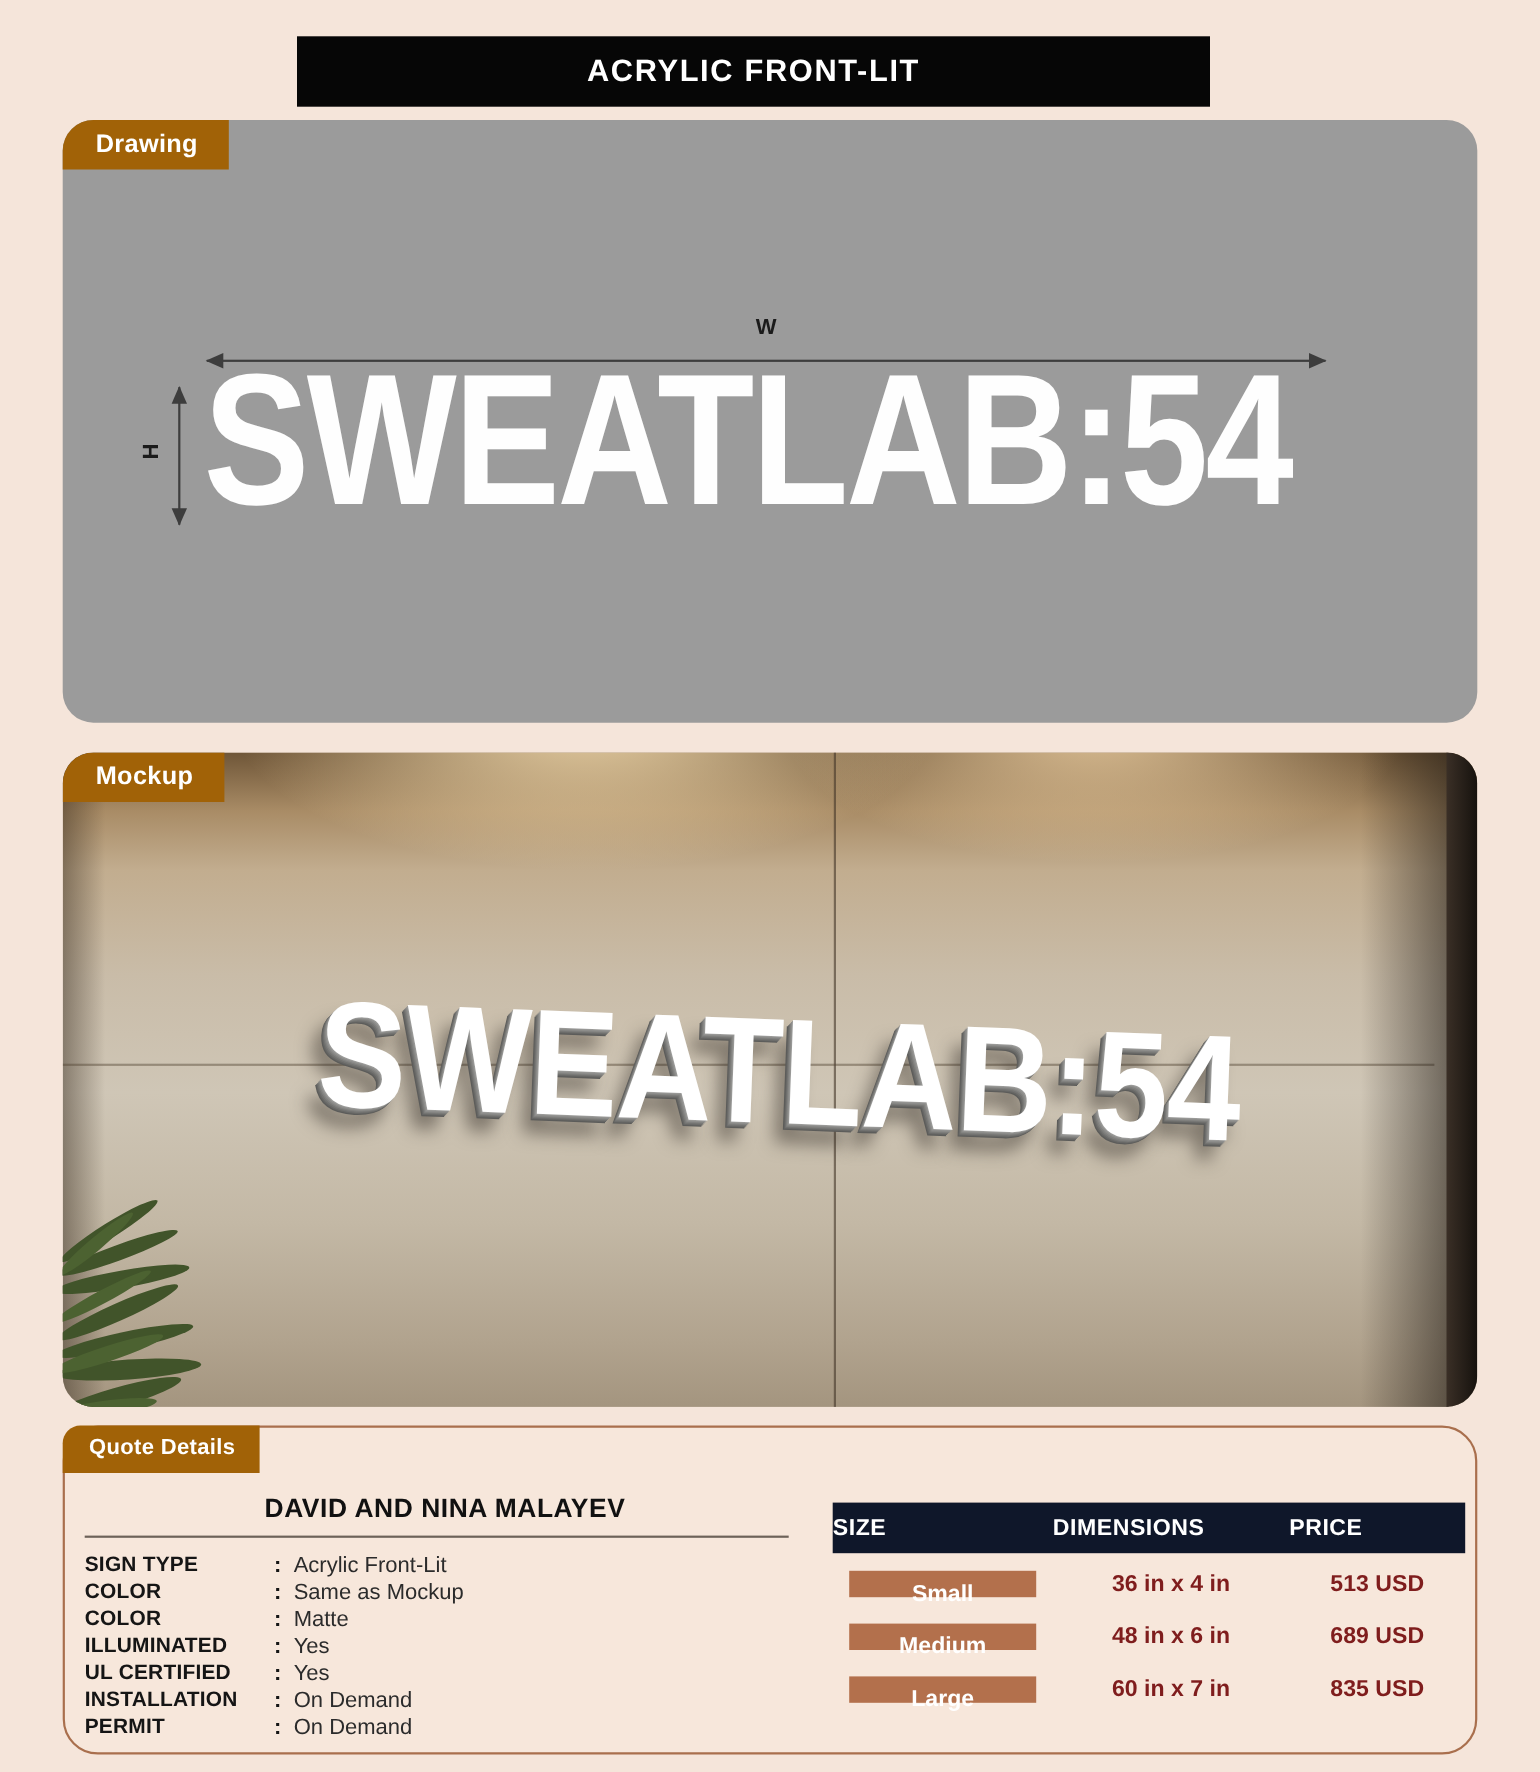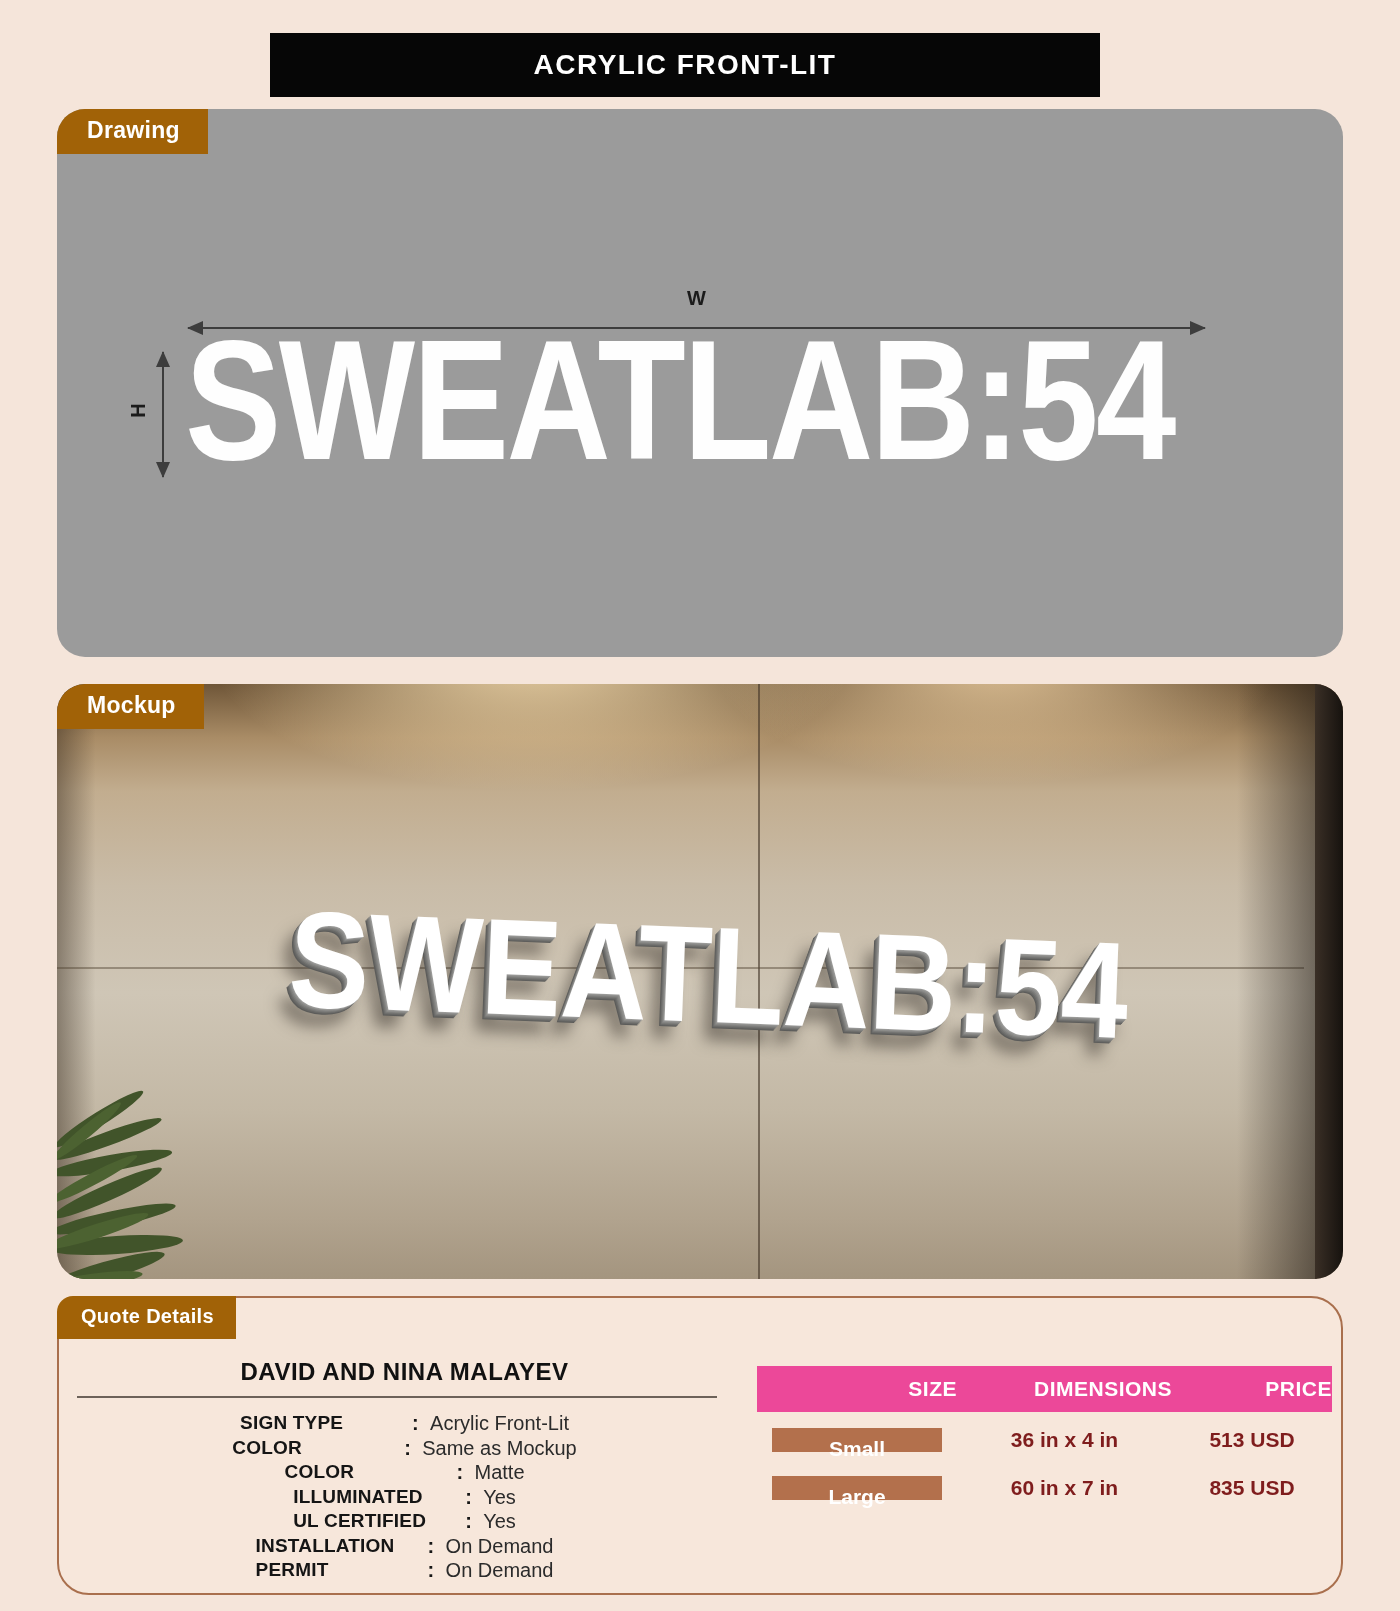--- a/index.html
+++ b/index.html
@@ -62,28 +62,28 @@
 
   
   .quote{position:absolute;left:57px;top:1284px;width:1286px;height:299px;background:#f7e7db;
          border:2px solid #a96f4d;border-radius:32px;box-sizing:border-box;}
   .tag-q{border-radius:16px 0 0 0;top:-2px;left:-2px;padding:9px 22px 11px 24px;}
   .tag-q span{font-size:20px;}
 
   .q-left{position:absolute;left:18px;top:60px;width:655px;}
   .customer{text-align:center;font-size:24px;font-weight:bold;color:#111;letter-spacing:.5px;}
   .rule{margin:10px 0 13px 0;border-top:2px solid #6d6259;width:640px;}
-  .detail-row{display:flex;line-height:24.5px;justify-content:center;}
+  .detail-row{display:flex;line-height:24.5px;}
   .d-label{width:172px;font-size:19px;font-weight:bold;color:#151515;letter-spacing:.2px;}
   .d-colon{width:18px;font-size:20px;font-weight:bold;color:#151515;}
   .d-value{font-size:20px;color:#2b2b2b;}
 
   .q-table{position:absolute;left:698px;top:68px;width:575px;}
-  .t-head{display:grid;grid-template-columns:200px 215px 160px;height:46px;background:#ec4899;
-          align-items:center;text-align:right;}
+  .t-head{display:grid;grid-template-columns:200px 215px 160px;height:46px;background:#0f172a;
+          align-items:center;text-align:left;}
   .t-head span{color:#fff;font-size:21px;font-weight:bold;letter-spacing:.5px;}
   .t-row{display:grid;grid-template-columns:200px 215px 160px;height:40px;margin-top:8px;
          align-items:center;text-align:center;}
   .size-btn{display:block;width:170px;height:24px;line-height:40px;margin:0 auto;background:#b3704c;
             color:#fff;font-size:21px;font-weight:bold;border:none;cursor:pointer;}
   .t-dim,.t-price{font-size:21px;font-weight:bold;color:#7f1d1d;}
 </style>
 </head>
 <body>
 
@@ -184,20 +184,25 @@
         <span>SIZE</span>
         <span>DIMENSIONS</span>
         <span>PRICE</span>
       </div>
       <div class="t-row">
         <button class="size-btn">Small</button>
         <span class="t-dim">36 in x 4 in</span>
         <span class="t-price">513 USD</span>
       </div>
       <div class="t-row">
+        <button class="size-btn">Medium</button>
+        <span class="t-dim">48 in x 6 in</span>
+        <span class="t-price">689 USD</span>
+      </div>
+      <div class="t-row">
         <button class="size-btn">Large</button>
         <span class="t-dim">60 in x 7 in</span>
         <span class="t-price">835 USD</span>
       </div>
     </div>
   </section>
 
 </div>
 
 </body></html>

